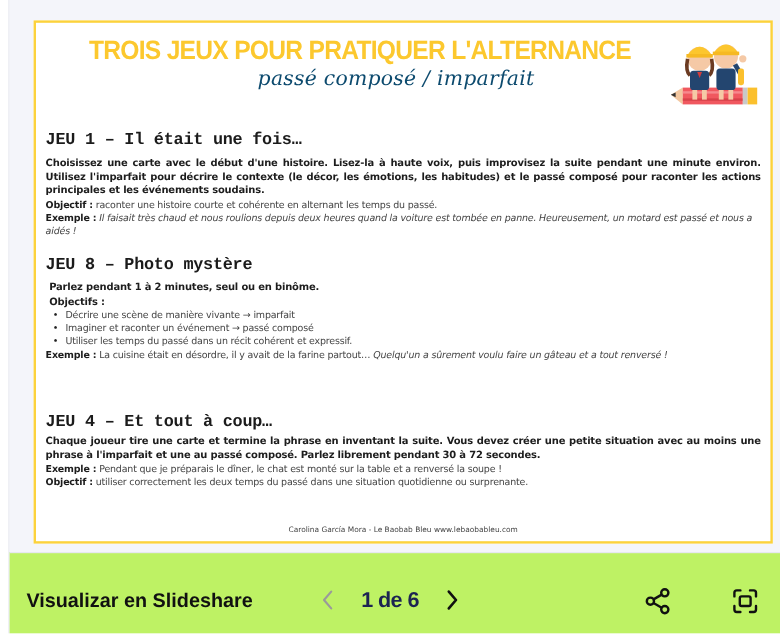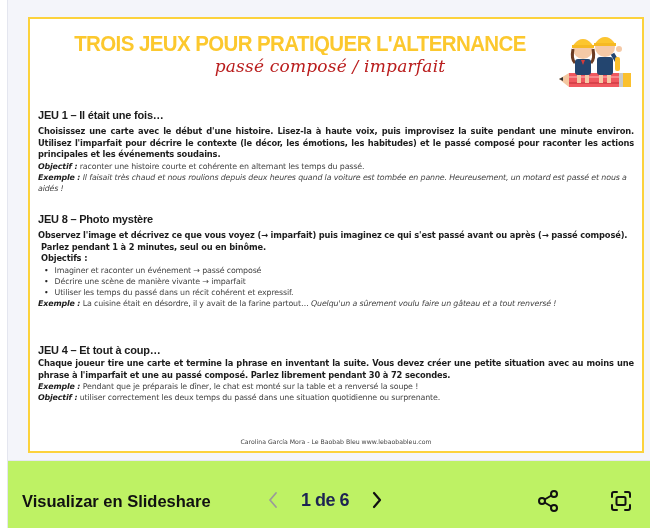--- a/index.html
+++ b/index.html
@@ -29,45 +29,45 @@
       font-family: "Liberation Sans", sans-serif;
       font-weight: 900; font-size: 20.5px; letter-spacing: -0.6px;
       color: #fcc82e;
       transform: scaleY(1.08);
       white-space: nowrap;
     }
     .slide-subtitle {
       position: absolute; left: 150px; top: 37px; width: 300px;
       text-align: center;
       font-family: "DejaVu Serif", serif; font-style: italic;
-      font-size: 17px; color: #b91c1c; letter-spacing: 0.2px;
+      font-size: 17px; color: #0c4a6e; letter-spacing: 0.2px;
     }
 
     .kids-illustration {
       position: absolute; left: 525px; top: 8px; width: 80px; height: 66px;
     }
 
     .content {
       position: absolute; left: 8px; top: 90px; width: 596px;
       font-family: "DejaVu Sans", sans-serif;
       color: #222;
     }
     .game-heading {
-      font-family: Liberation Sans, sans-serif;
-      font-weight: bold; font-size: 11px; color: #1b1b1b;
+      font-family: Liberation Mono, monospace;
+      font-weight: bold; font-size: 14px; color: #1b1b1b;
       margin-bottom: 5px; letter-spacing: -0.2px;
     }
     .instr {
       font-weight: bold; font-size: 8.3px; line-height: 11.5px; color: #1d1d1d;
       text-align: justify; letter-spacing: -0.15px;
     }
     .line {
       font-size: 7.9px; line-height: 11px; color: #444; letter-spacing: -0.15px;
     }
-    .line b { color: #1d1d1d; font-style: italic; }
+    .line b { color: #1d1d1d; }
     .line i { color: #444; }
     .indent { padding-left: 3px; }
     .bullets { list-style: none; padding-left: 6px; }
     .bullets li { font-size: 7.9px; line-height: 11px; color: #444; letter-spacing: -0.15px; }
     .bullets li::before { content: "\2022"; color: #222; margin-right: 6px; }
     .game { margin-bottom: 4px; }
     .game1 { height: 100px; }
     .game2 { height: 127px; }
 
     .footer-credit {
@@ -145,26 +145,25 @@
           <div class="line">
             <b>Objectif :</b><span> raconter une histoire courte et cohérente en alternant les temps du passé.</span>
           </div>
           <div class="line">
             <b>Exemple :</b><i> Il faisait très chaud et nous roulions depuis deux heures quand la voiture est tombée en panne. Heureusement, un motard est passé et nous a aidés !</i>
           </div>
         </div>
 
         <div class="game game2">
           <div class="game-heading">JEU 8 – Photo mystère</div>
-          <div class="instr">Observez l'image et décrivez ce que vous voyez (→ imparfait) puis imaginez ce qui s'est passé avant ou après (→ passé composé).</div>
           <div class="instr indent">Parlez pendant 1 à 2 minutes, seul ou en binôme.</div>
           <div class="instr indent">Objectifs :</div>
           <ul class="bullets">
+            <li>Décrire une scène de manière vivante → imparfait</li>
             <li>Imaginer et raconter un événement  → passé composé</li>
-            <li>Décrire une scène de manière vivante → imparfait</li>
             <li>Utiliser les temps du passé dans un récit cohérent et expressif.</li>
           </ul>
           <div class="line">
             <b>Exemple :</b><span> La cuisine était en désordre, il y avait de la farine partout… </span><i>Quelqu'un a sûrement voulu faire un gâteau et a tout renversé !</i>
           </div>
         </div>
 
         <div class="game game3">
           <div class="game-heading" style="margin-bottom:2px">JEU 4 – Et tout à coup…</div>
           <div class="instr">Chaque joueur tire une carte et termine la phrase en inventant la suite. Vous devez créer une petite situation avec au moins une phrase à l'imparfait et une au passé composé. Parlez librement pendant 30 à 72 secondes.</div>

